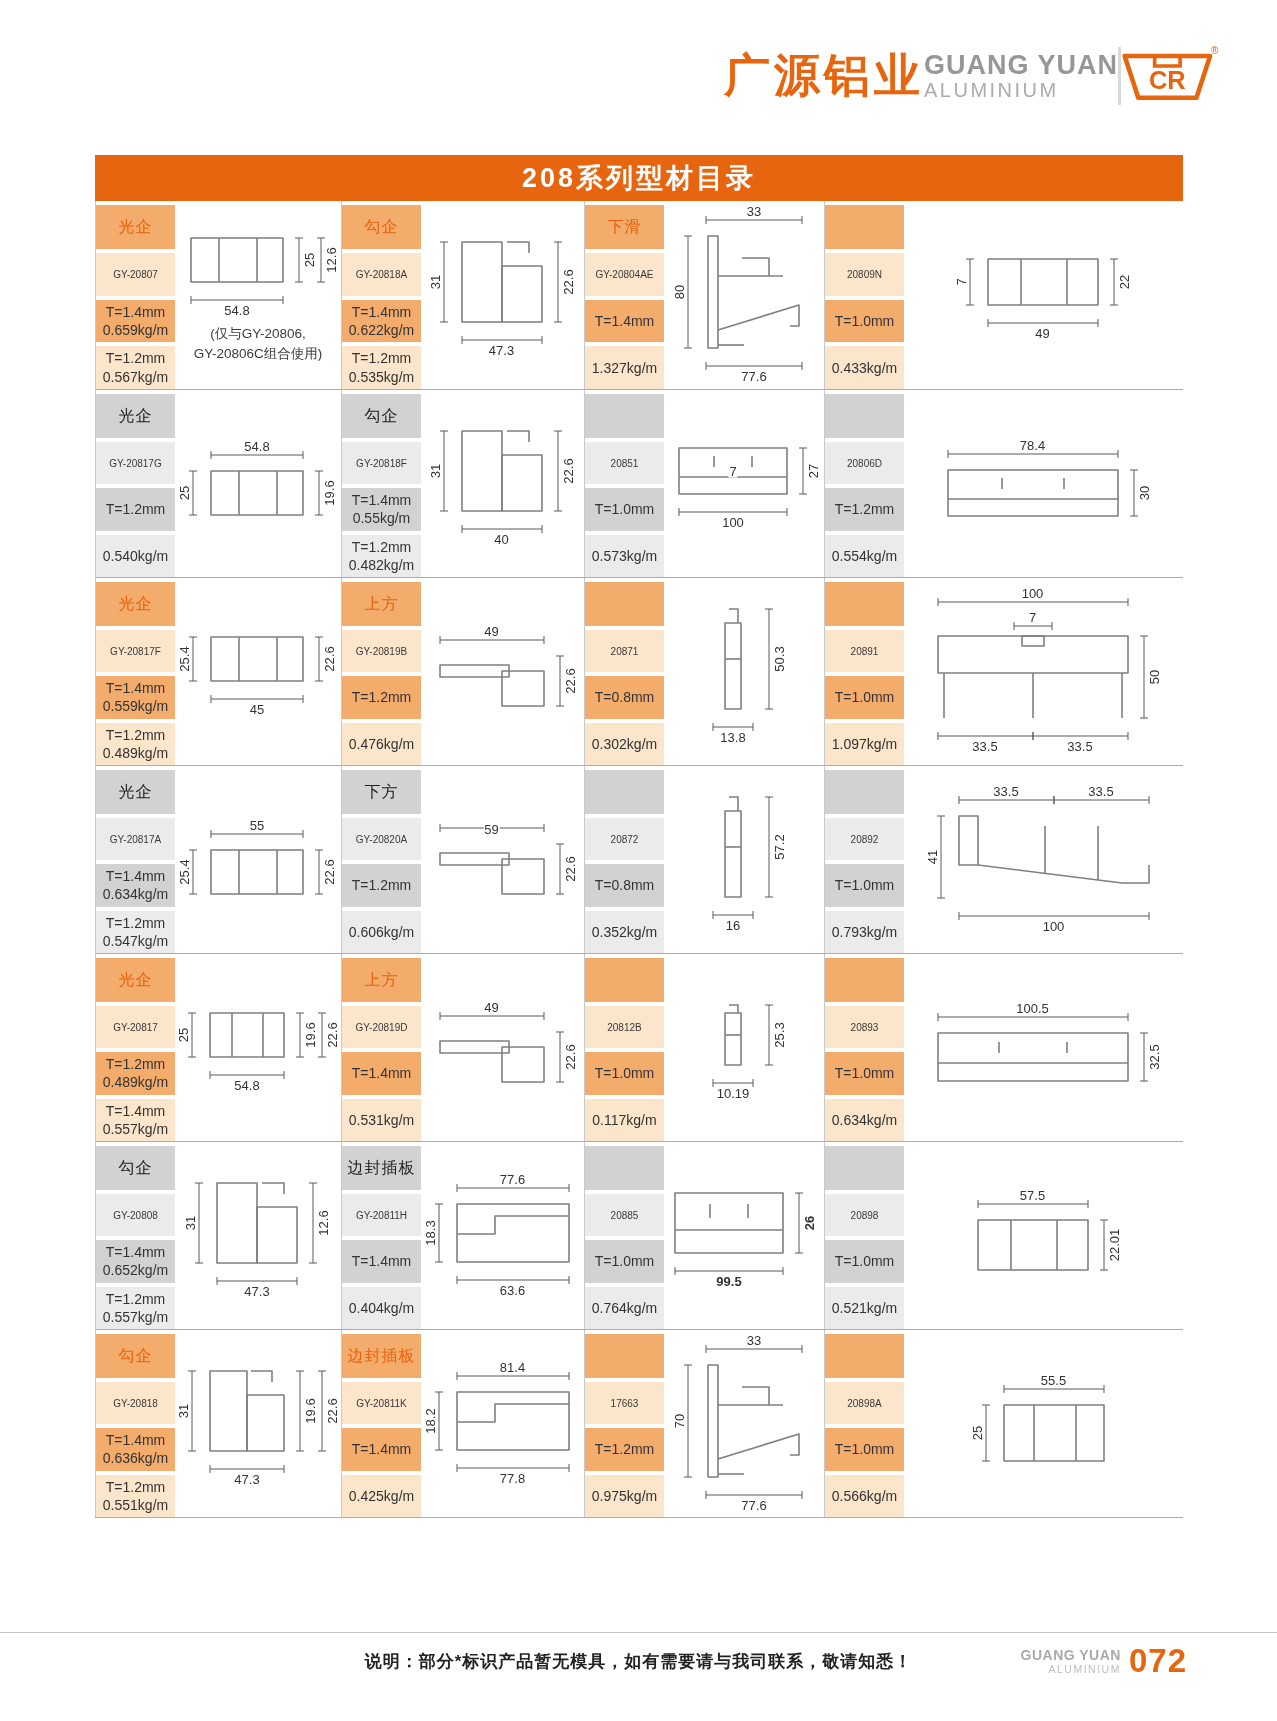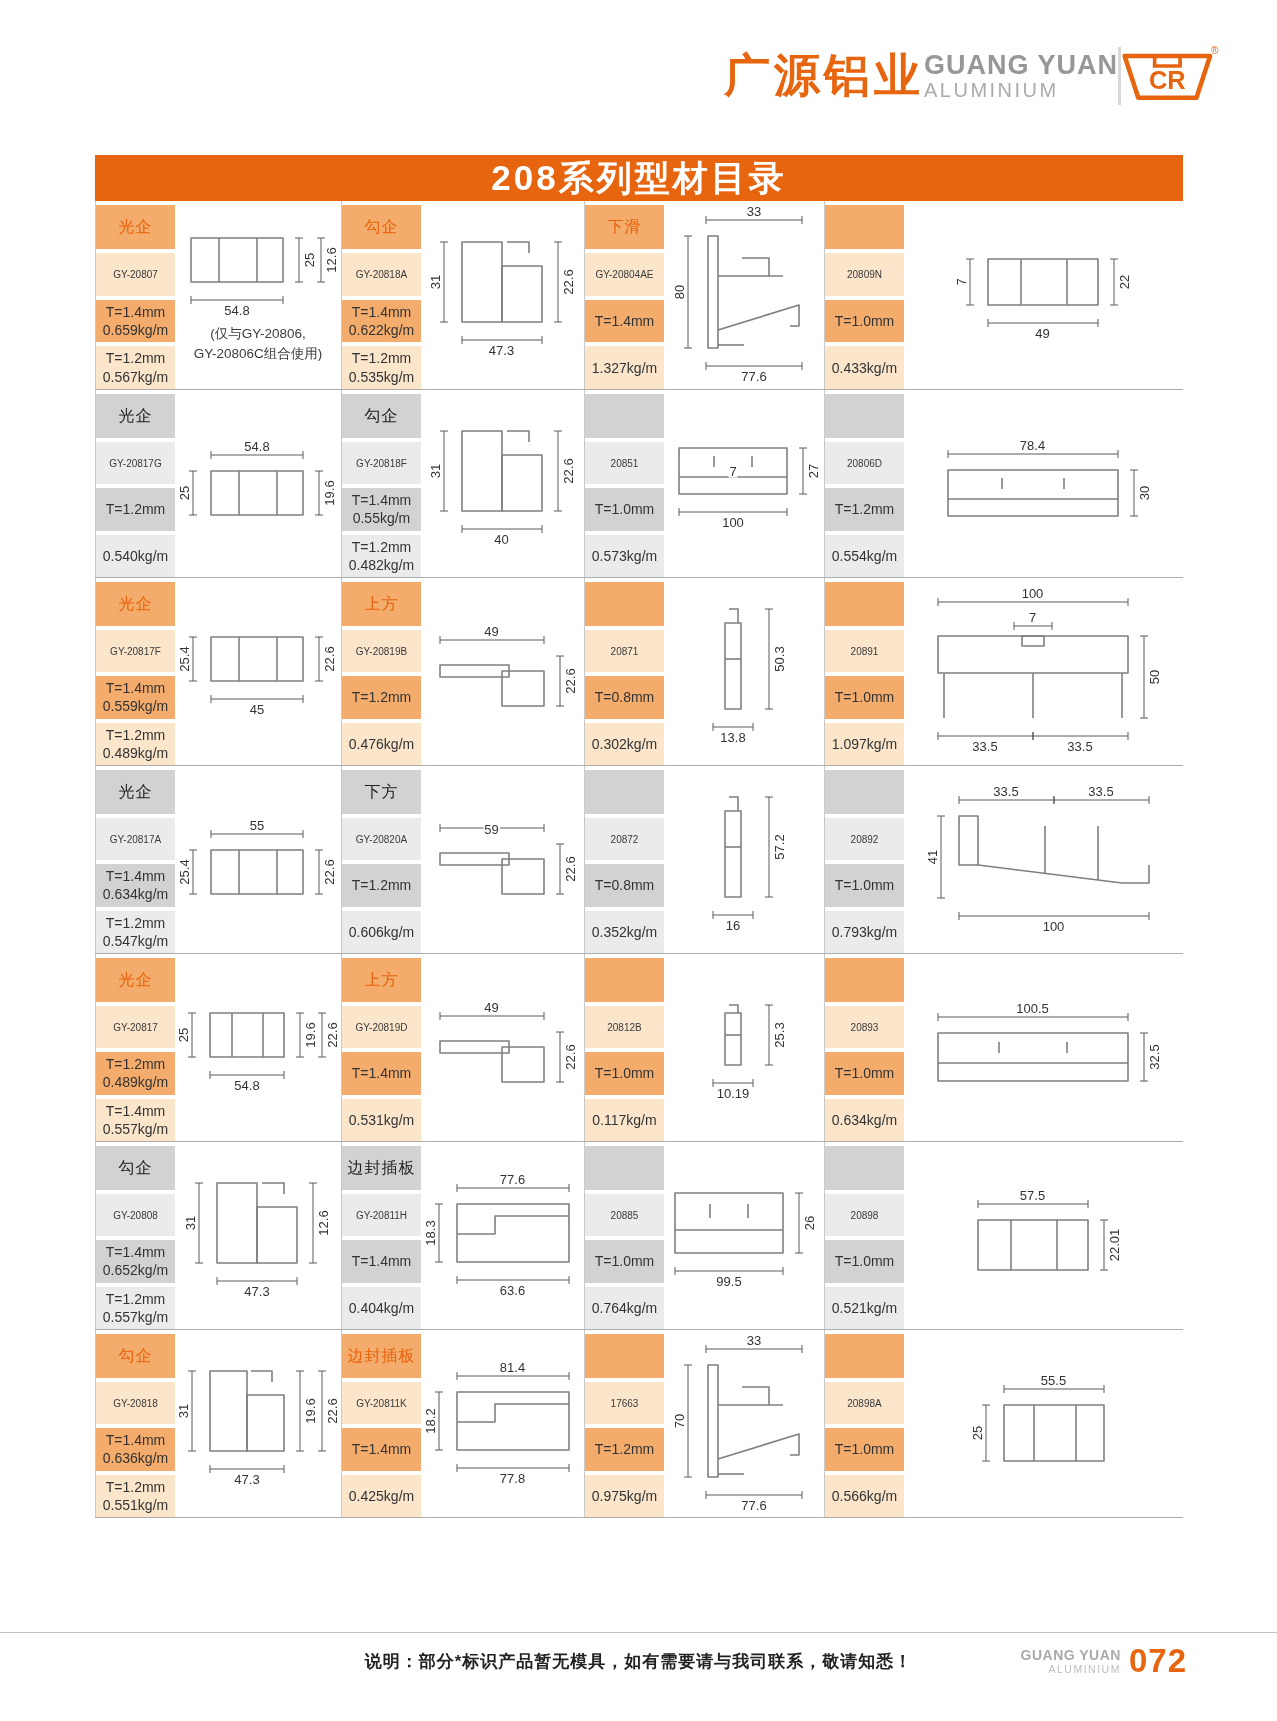--- a/index.html
+++ b/index.html
@@ -17,21 +17,21 @@
   .brand-cn{font-size:46px;font-weight:800;color:var(--accent);letter-spacing:4px;white-space:nowrap;}
   .brand-en{display:flex;flex-direction:column;line-height:1.08;}
   .brand-en-main{font-size:27px;font-weight:bold;color:#979797;letter-spacing:1px;}
   .brand-en-sub{font-size:20px;color:#ABABAB;letter-spacing:2.5px;}
   .header-divider{width:3px;height:58px;background:#D9D9D9;}
   .logo-mark svg{display:block;}
   
   .content{position:absolute;left:95px;top:155px;width:1088px;}
   .title-bar{
     height:46px;background:var(--accent);color:#fff;display:flex;align-items:center;
-    justify-content:center;font-size:35px;font-weight:bold;letter-spacing:3px;
+    justify-content:center;font-size:27px;font-weight:bold;letter-spacing:3px;
   }
   .catalog-table{border-bottom:1px solid var(--row-border);}
   .catalog-row{
     display:grid;grid-template-columns:80px 166px 80px 163px 80px 160px 80px 279px;
     height:188px;
   }
   .catalog-row + .catalog-row{border-top:1px solid var(--row-border);}
   .label-col{
     display:flex;flex-direction:column;gap:4px;padding-top:4px;
     border-left:1px solid #C9C9C9;background:#fff;
@@ -640,21 +640,21 @@
                 <line x1="12" y1="90" x2="20" y2="90" stroke="#5A5A5A" stroke-width="1"></line>
               </svg><span class="dim-label" style="left: 90px; top: 7px;">77.6</span><span class="dim-label" style="left: 90px; top: 118px;">63.6</span><span class="dim-label vert" style="left: 7px; top: 61px;">18.3</span></div>
           </div>
           <div class="label-col">
             <div class="cell type-cell"></div>
             <div class="cell code-cell">20885</div>
             <div class="cell spec-cell spec1">T=1.0mm</div>
             <div class="cell spec-cell spec2">0.764kg/m</div>
           </div>
           <div class="drawing-col">
-            <div class="drawing" style="width: 166px; height: 110px;"><svg width="158" height="110" viewBox="0 0 158 110">
+            <div class="drawing" style="width: 166px; height: 110px; font-weight: bold;"><svg width="158" height="110" viewBox="0 0 158 110">
                 <g transform="translate(14 12)">
                   <path d="M0 0H108V60H0Z" fill="none" stroke="#7F7F7F" stroke-width="1.6" stroke-linejoin="round"></path>
                   <path d="M0 37H108" fill="none" stroke="#7F7F7F" stroke-width="1.6" stroke-linejoin="round"></path>
                   <path d="M35 11V25" fill="none" stroke="#7F7F7F" stroke-width="1.6" stroke-linejoin="round"></path>
                   <path d="M73 11V25" fill="none" stroke="#7F7F7F" stroke-width="1.6" stroke-linejoin="round"></path>
                 </g>
                 <line x1="14" y1="90" x2="122" y2="90" stroke="#5A5A5A" stroke-width="1"></line>
                 <line x1="14" y1="86" x2="14" y2="94" stroke="#5A5A5A" stroke-width="1"></line>
                 <line x1="122" y1="86" x2="122" y2="94" stroke="#5A5A5A" stroke-width="1"></line>
                 <line x1="138" y1="12" x2="138" y2="72" stroke="#5A5A5A" stroke-width="1"></line>

